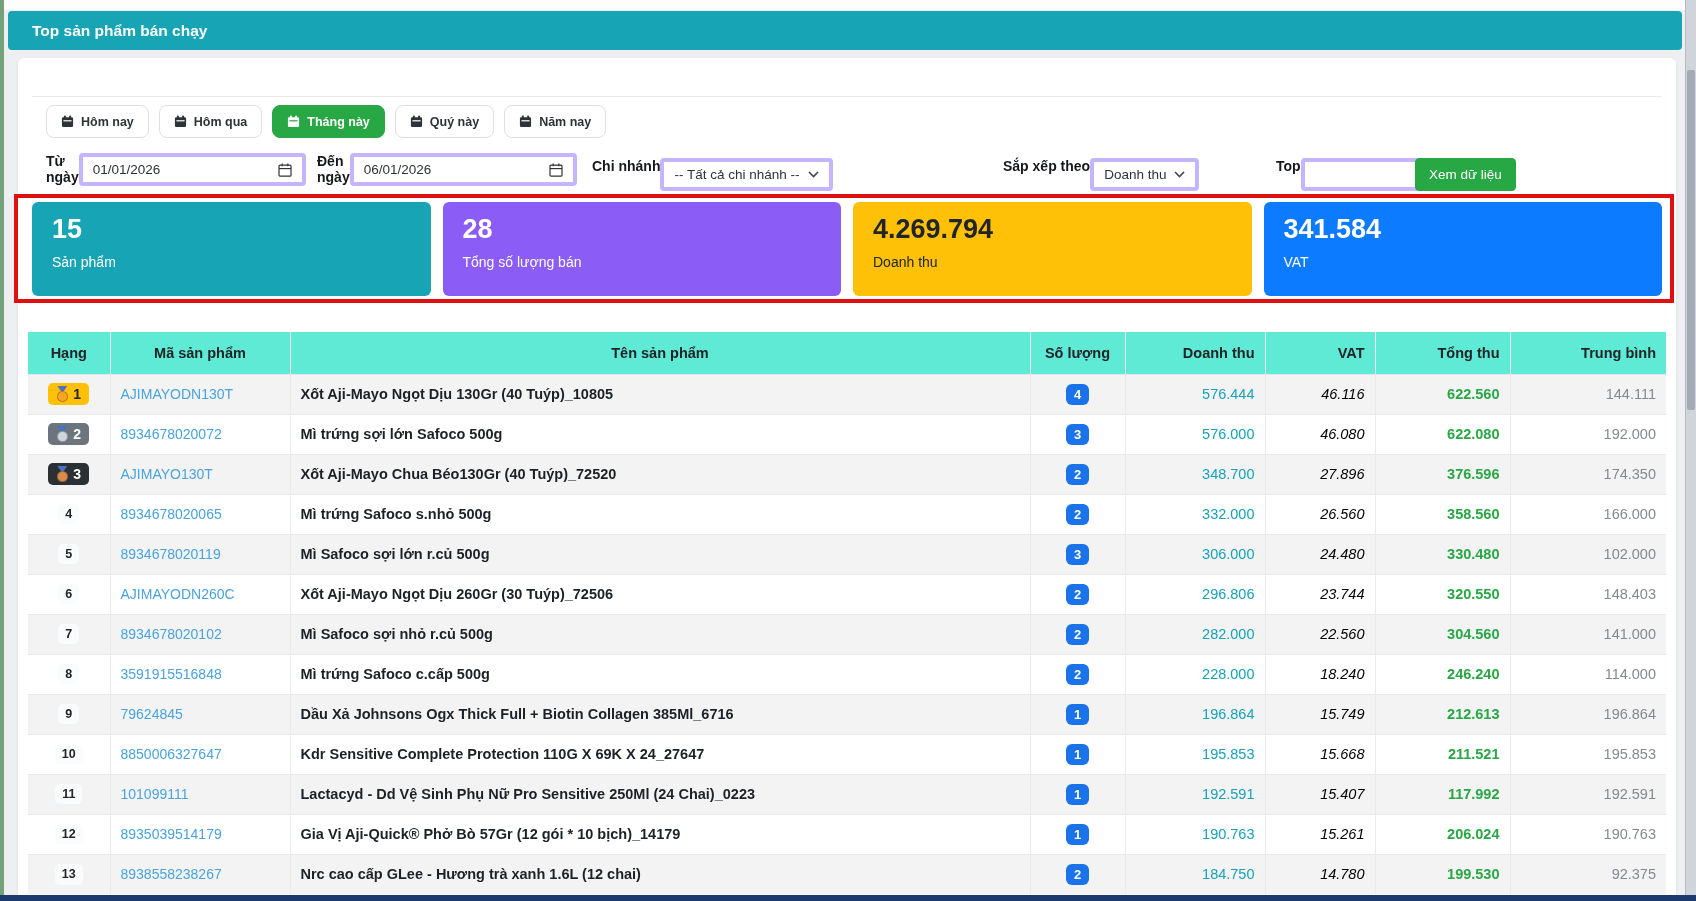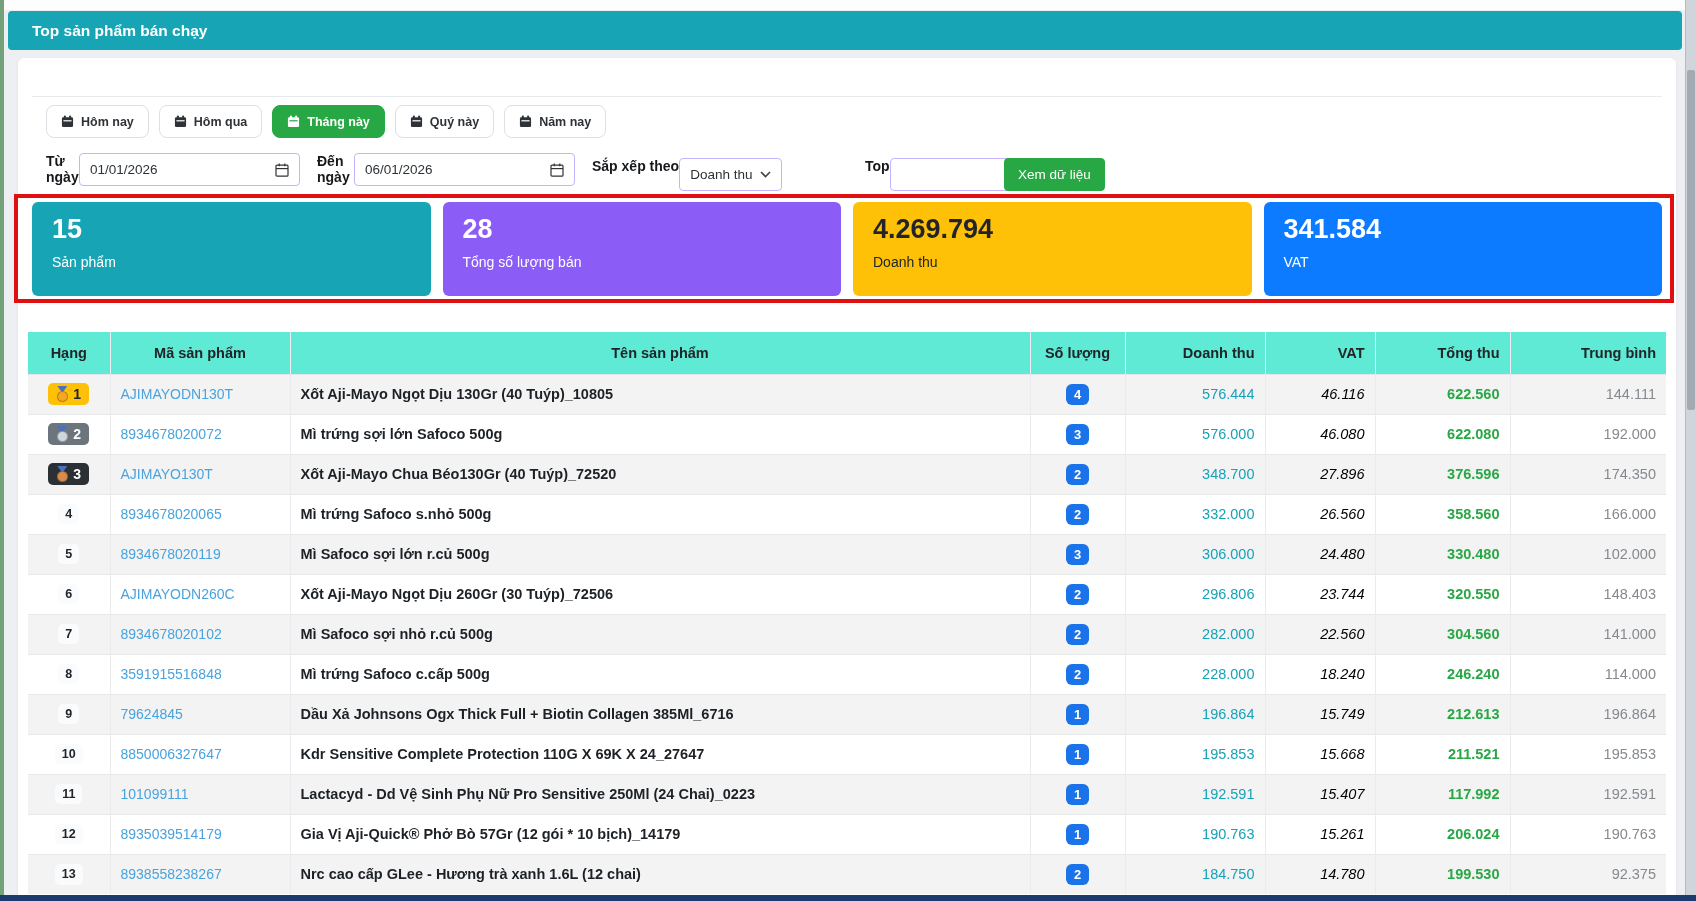--- a/index.html
+++ b/index.html
@@ -32,21 +32,21 @@
     color:#2f3337; cursor:pointer; font-family:inherit;
   }
   .btn-quick .cal { flex:0 0 auto; }
   .btn-quick.active { background:#28a745; border-color:#28a745; color:#fff; }
 
   
   .filter-row { display:flex; gap:17px; margin:15px 0 0 18px; align-items:flex-end; }
   .field { display:flex; flex-direction:row; }
   .field label { font-size:14px; font-weight:bold; color:#16181b; margin-bottom:6px; }
   .control {
-    height:33px; border:1px solid #c4b5fd; border-radius:4px; background:#fff;
+    height:33px; border:4px solid #c4b5fd; border-radius:4px; background:#fff;
     display:flex; align-items:center; padding:12px 10px; font-size:13.5px; color:#2d3338;
   }
   .control input {
     border:0; outline:0; padding:0; margin:0; flex:1; min-width:0;
     font-size:13.5px; color:#2d3338; font-family:inherit; background:transparent;
   }
   .control .icon-right { margin-left:8px; display:flex; align-items:center; }
   .select-box { justify-content:space-between; cursor:pointer; }
   .w-from { width:254px; } .w-to { width:258px; } .w-branch { width:394px; }
   .w-sort { width:256px; } .w-top { width:122px; }
@@ -213,20 +213,31 @@
           <span class="icon-right">
             <svg width="14" height="14" viewBox="0 0 14 14" fill="none" stroke="#333" stroke-width="1.2">
                 <rect x="1" y="2.2" width="12" height="11" rx="1"></rect>
                 <line x1="1" y1="5.6" x2="13" y2="5.6"></line>
                 <line x1="4.2" y1="0.5" x2="4.2" y2="3.2"></line>
                 <line x1="9.8" y1="0.5" x2="9.8" y2="3.2"></line>
               </svg>
           </span>
         </div>
       </div>
+      <div class="field w-branch">
+        <label>Chi nhánh</label>
+        <div class="control select-box">
+          <span>-- Tất cả chi nhánh --</span>
+          <span class="icon-right">
+            <svg width="11" height="7" viewBox="0 0 11 7">
+                <polyline points="1,1 5.5,5.5 10,1" stroke="#444" stroke-width="1.6" fill="none"></polyline>
+              </svg>
+          </span>
+        </div>
+      </div>
       <div class="field w-sort">
         <label>Sắp xếp theo</label>
         <div class="control select-box">
           <span>Doanh thu</span>
           <span class="icon-right">
             <svg width="11" height="7" viewBox="0 0 11 7">
                 <polyline points="1,1 5.5,5.5 10,1" stroke="#444" stroke-width="1.6" fill="none"></polyline>
               </svg>
           </span>
         </div>

